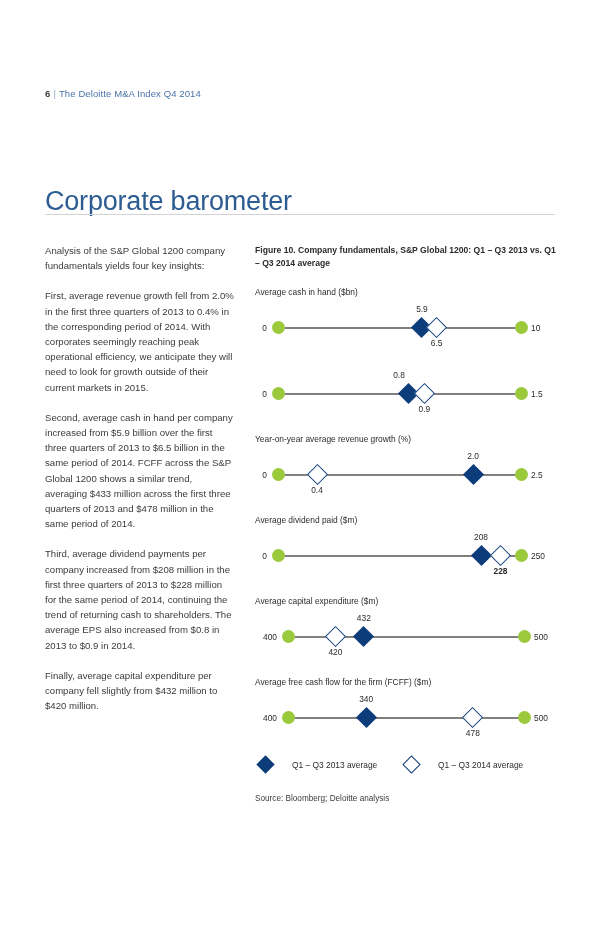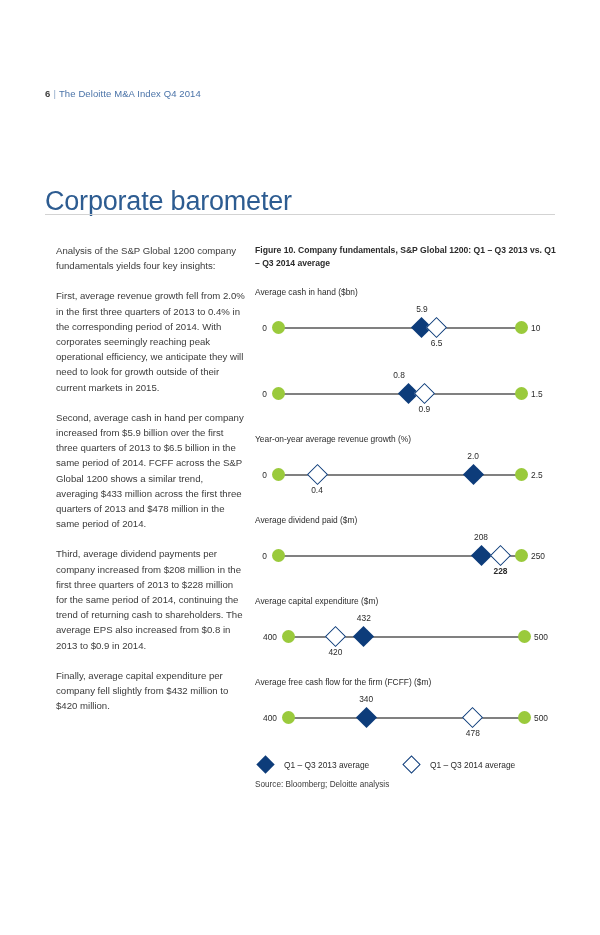--- a/index.html
+++ b/index.html
@@ -62,21 +62,20 @@
 
   
   .left-col {
     position: absolute;
     left: 45px;
     top: 243px;
     width: 190px;
     font-size: 9.6px;
     line-height: 15.2px;
     color: #3b3b3b;
-    margin-left: 11px;
   }
   .left-col p {
     margin: 0 0 15px 0;
   }
 
   
   .right-col {
     position: absolute;
     left: 255px;
     top: 244px;
@@ -161,39 +160,41 @@
     height: 22px;
     margin-top: 4px;
   }
   .legend-item {
     position: absolute;
     display: flex;
     align-items: center;
     font-size: 8.4px;
     color: #2b2b2b;
     white-space: nowrap;
+    gap: 8px;
   }
   .legend-item.first { left: 4px; top: 0; }
   .legend-item.second { left: 150px; top: 0; }
   .legend-swatch {
     width: 13px;
     height: 13px;
     transform: rotate(45deg);
     margin-right: 12px;
     flex: 0 0 auto;
   }
   .legend-swatch.filled { background: #0d3c7a; }
   .legend-swatch.open {
     background: #ffffff;
     border: 1.6px solid #0d3c7a;
     box-sizing: border-box;
   }
   .source {
     font-size: 8.2px;
     color: #3b3b3b;
+    margin-top: 14px;
   }
 </style>
 </head>
 <body>
 
 <div class="page">
 
   <div class="page-header">
     <span class="num">6</span><span class="sep">|</span><span>The Deloitte M&amp;A Index Q4 2014</span>
   </div>

